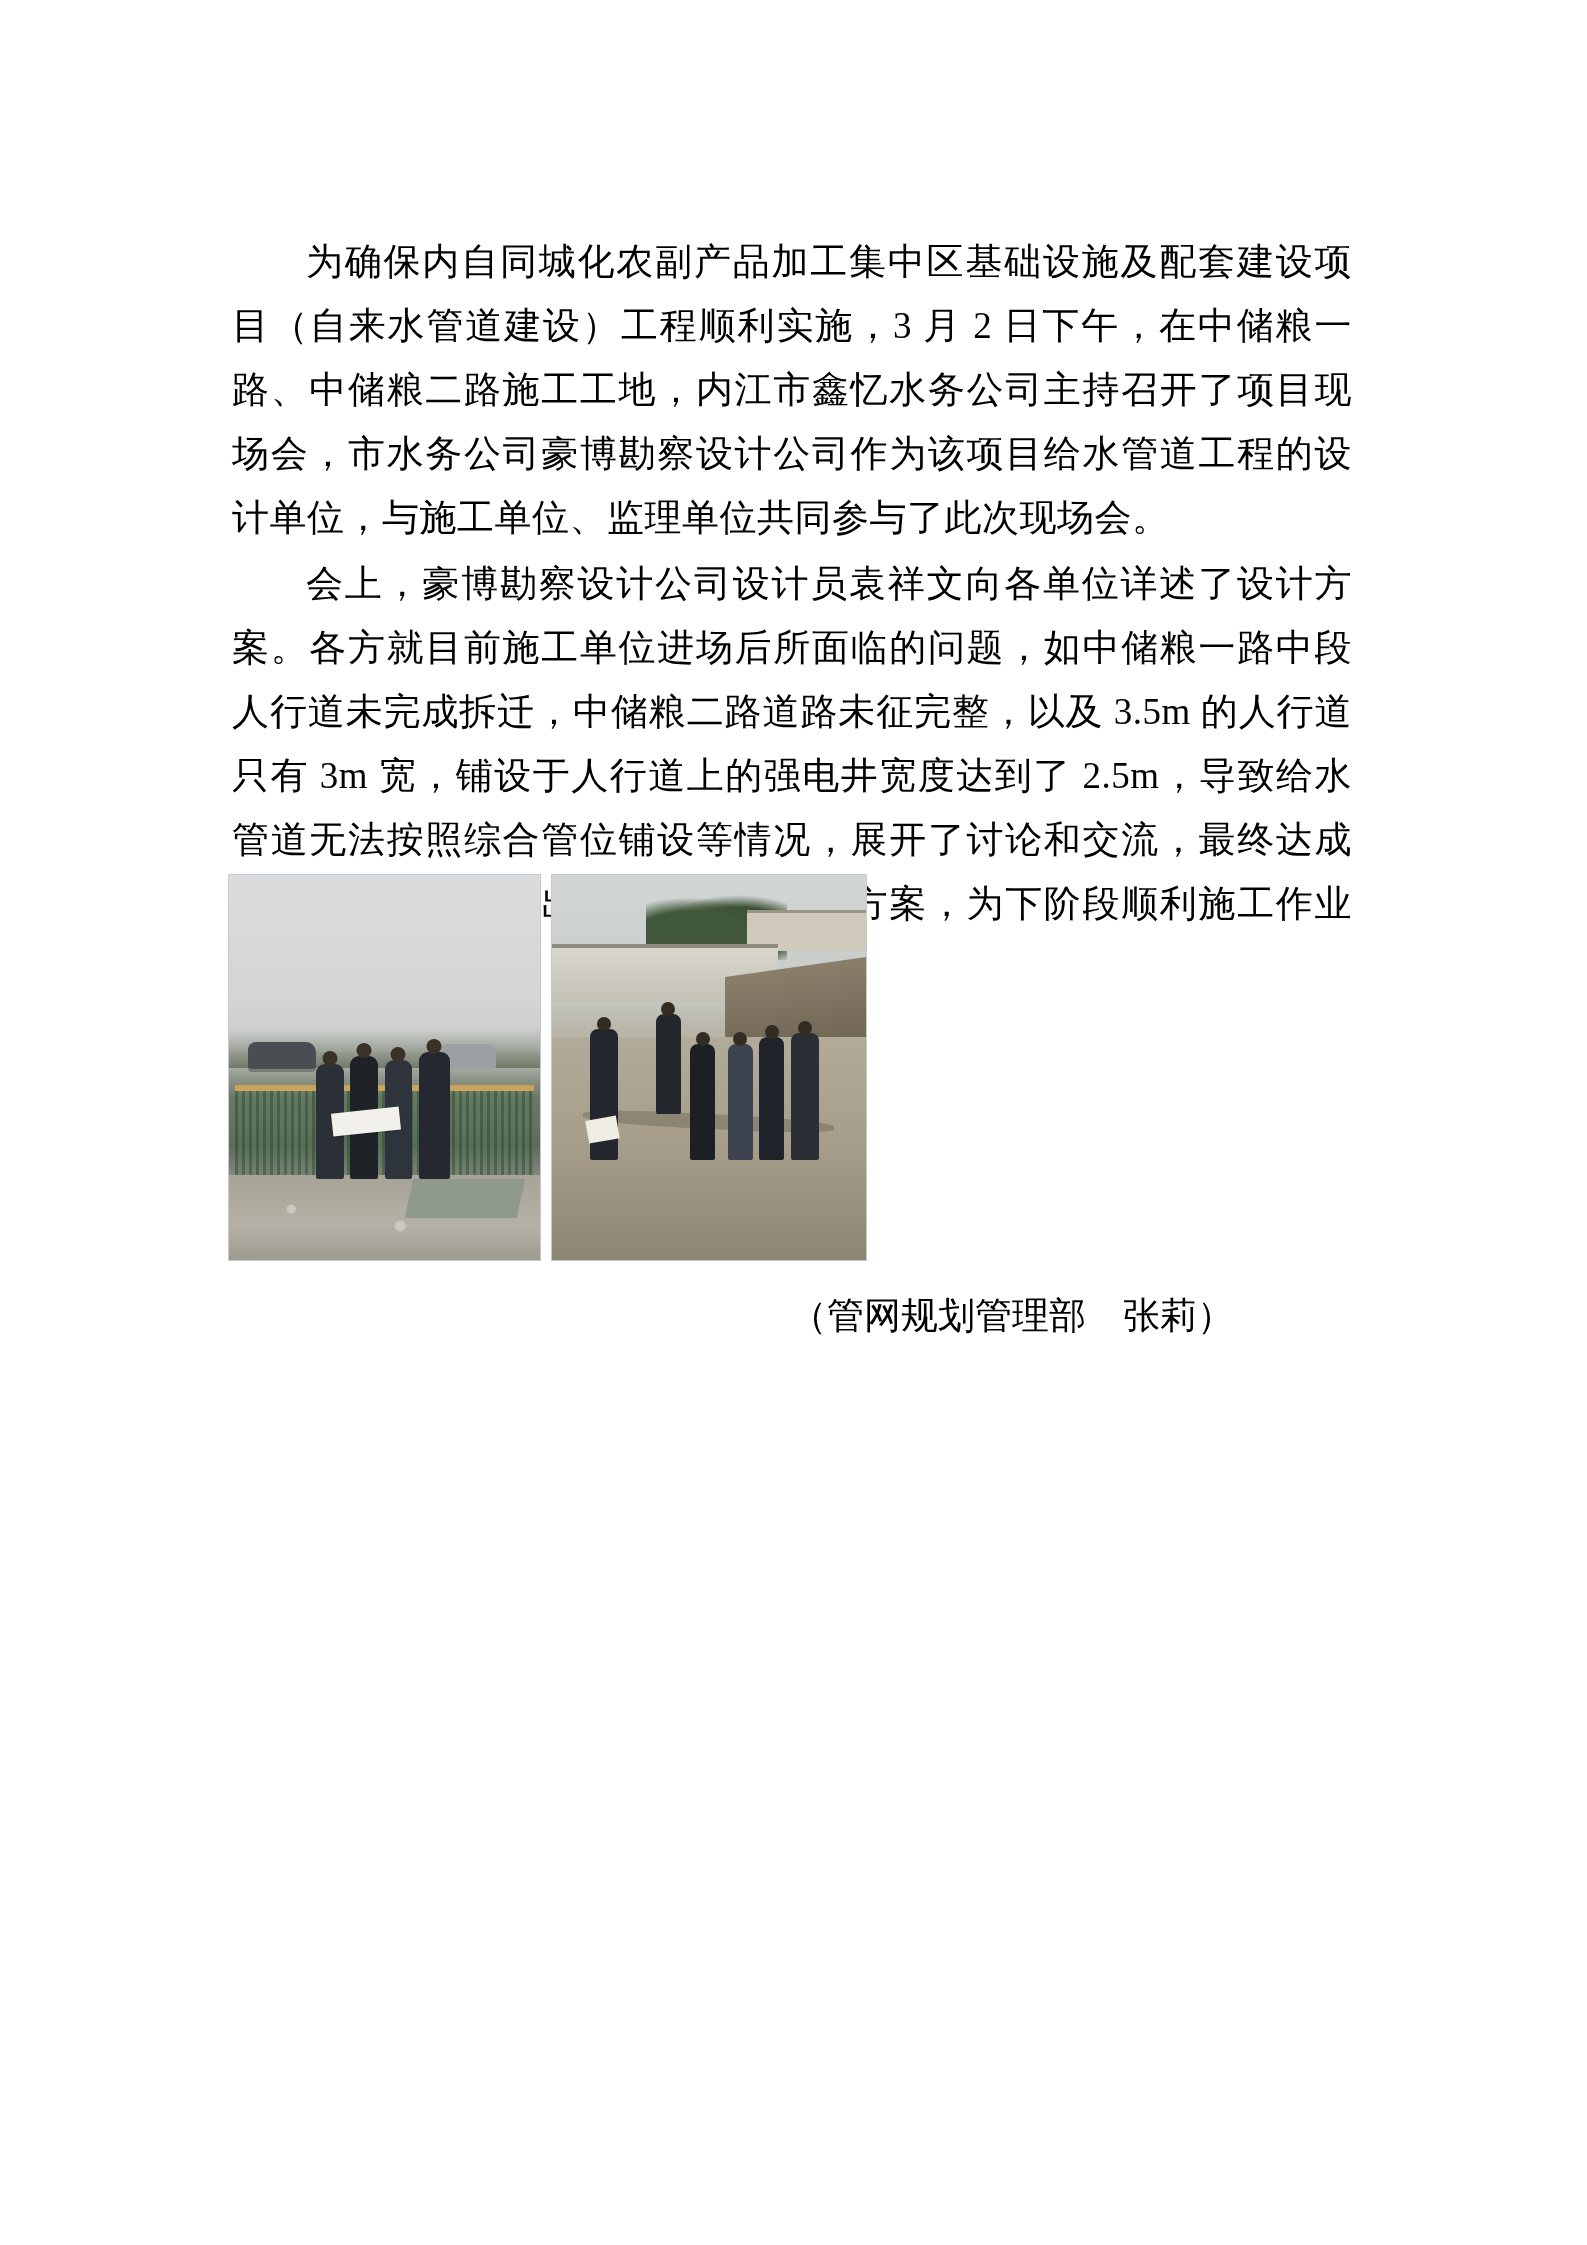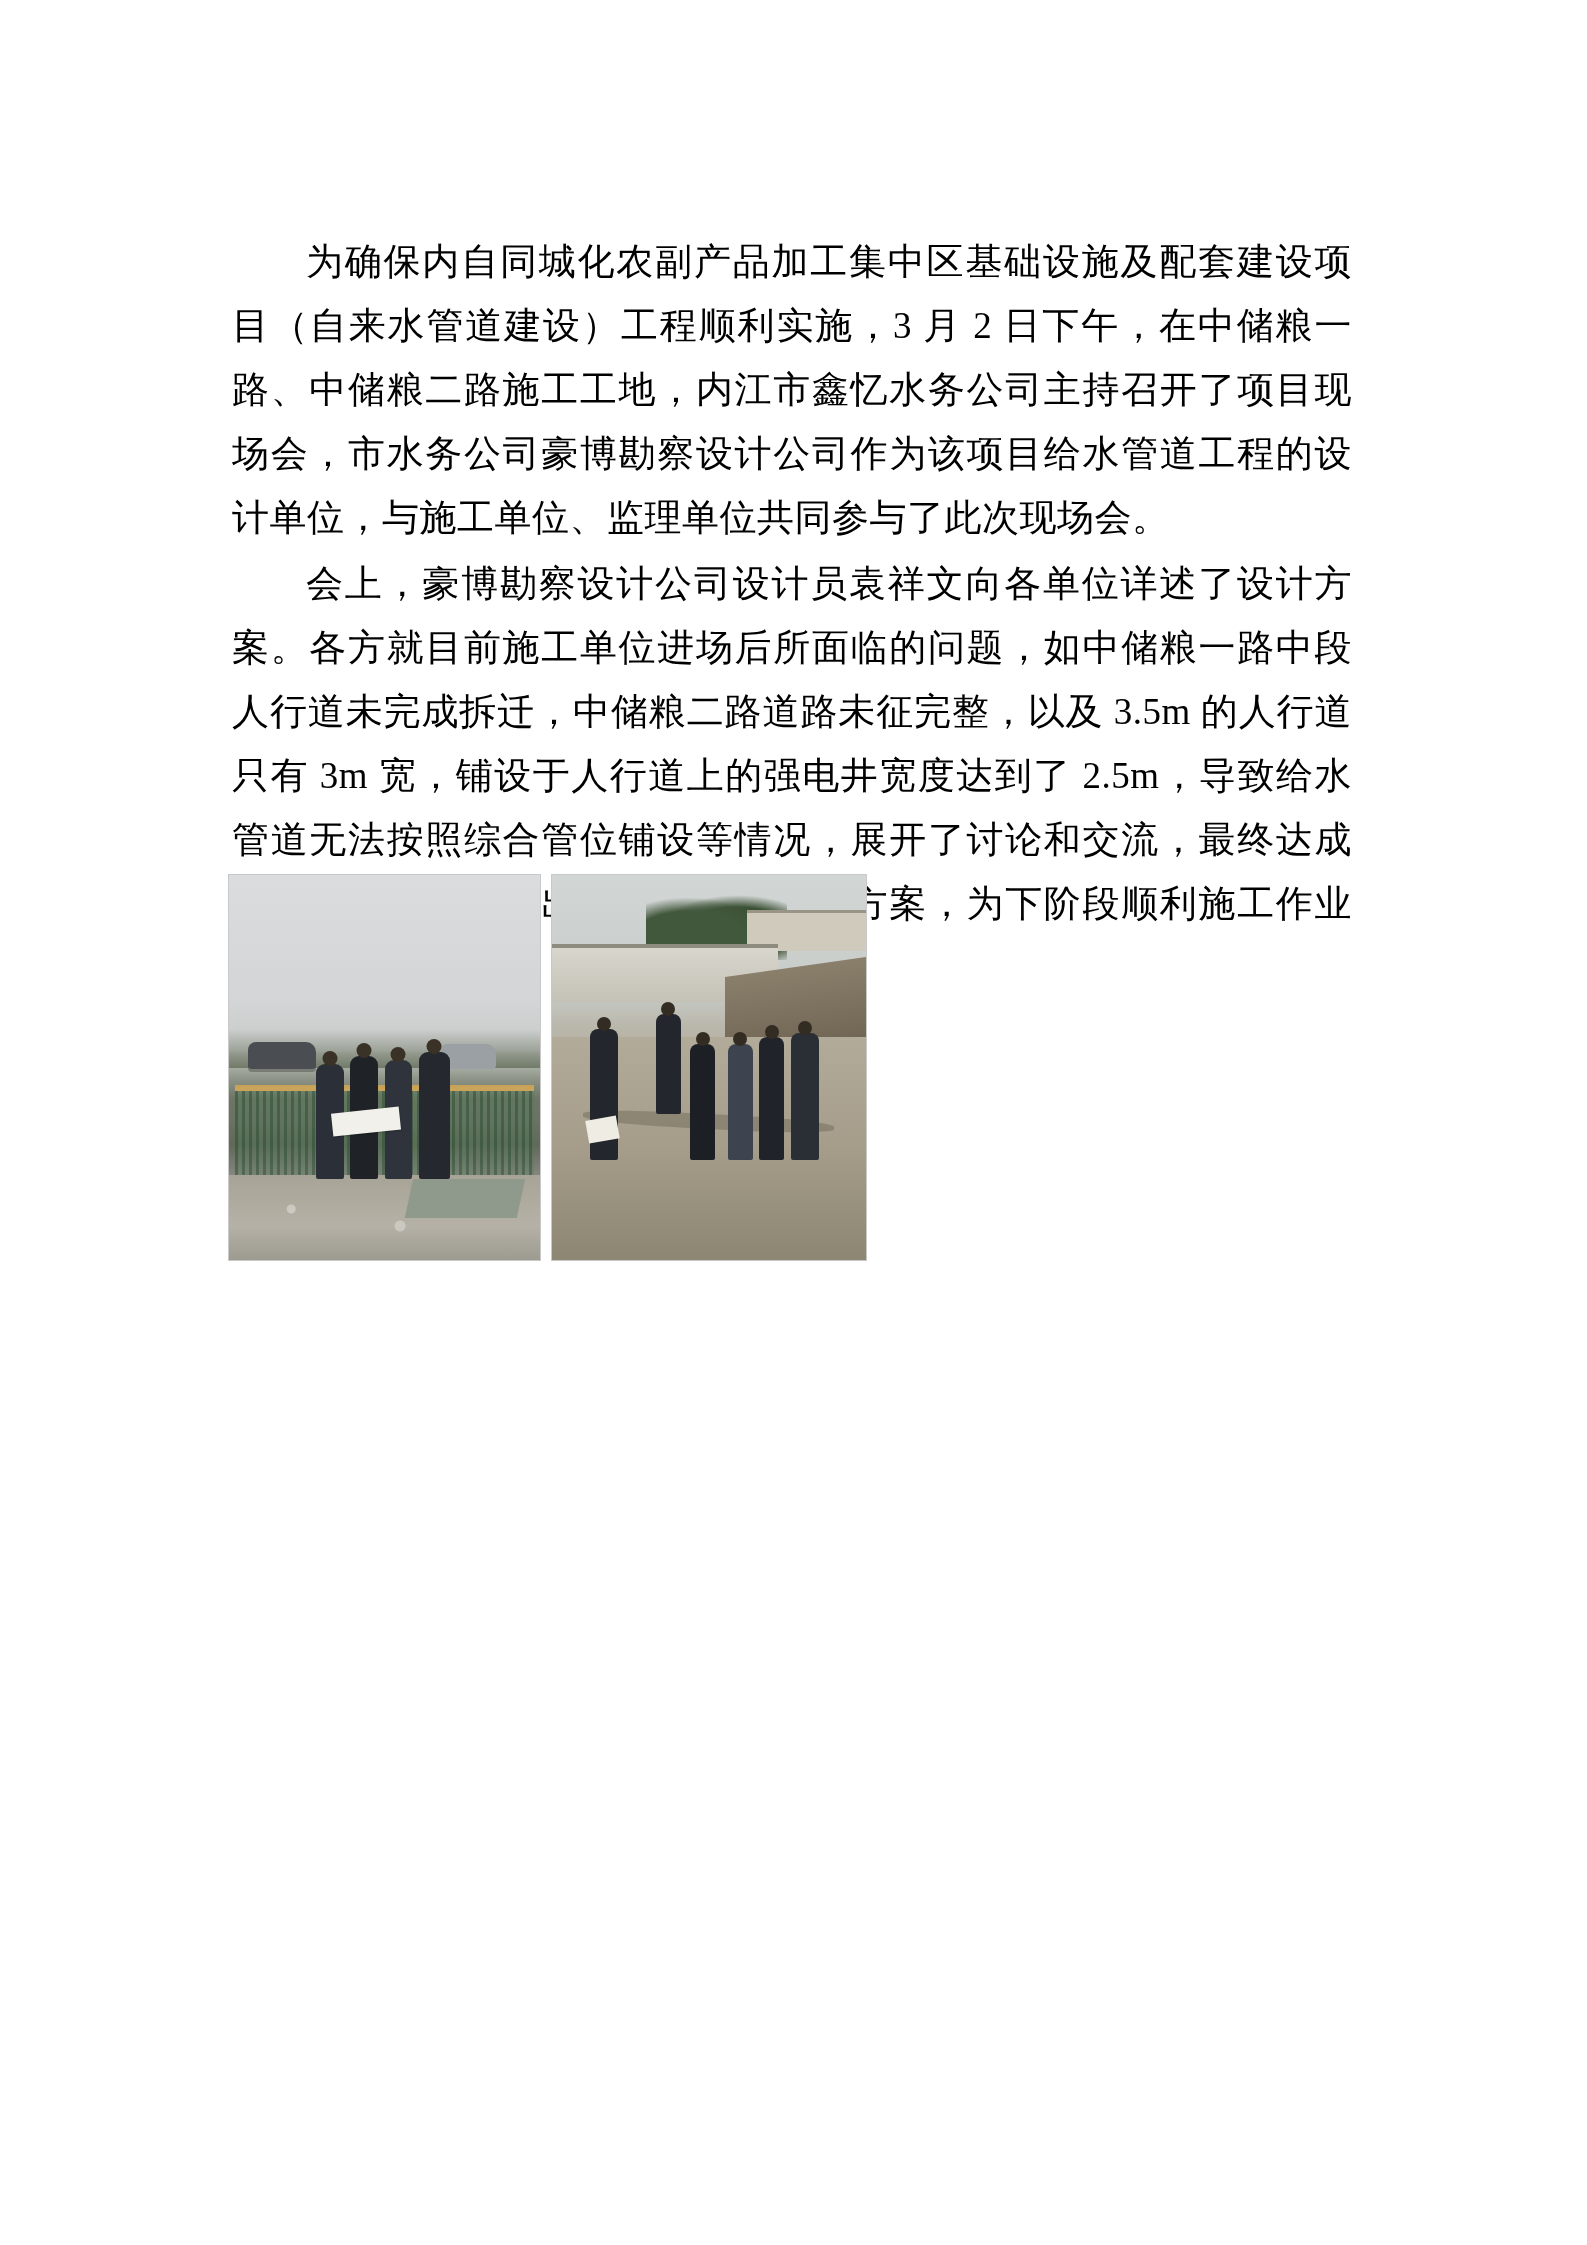--- a/index.html
+++ b/index.html
@@ -258,14 +258,15 @@
           <span class="head2"></span>
         </div>
       <div class="person2" style="left:76%;width:9%;height:33%;background:#2a2e35;">
           <span class="head2"></span>
         </div>
       <div class="paper2"></div>
     </div>
 
   </div>
 
+  <div class="caption">（管网规划管理部　张莉）</div>
 
 </div>
 
 </body></html>

